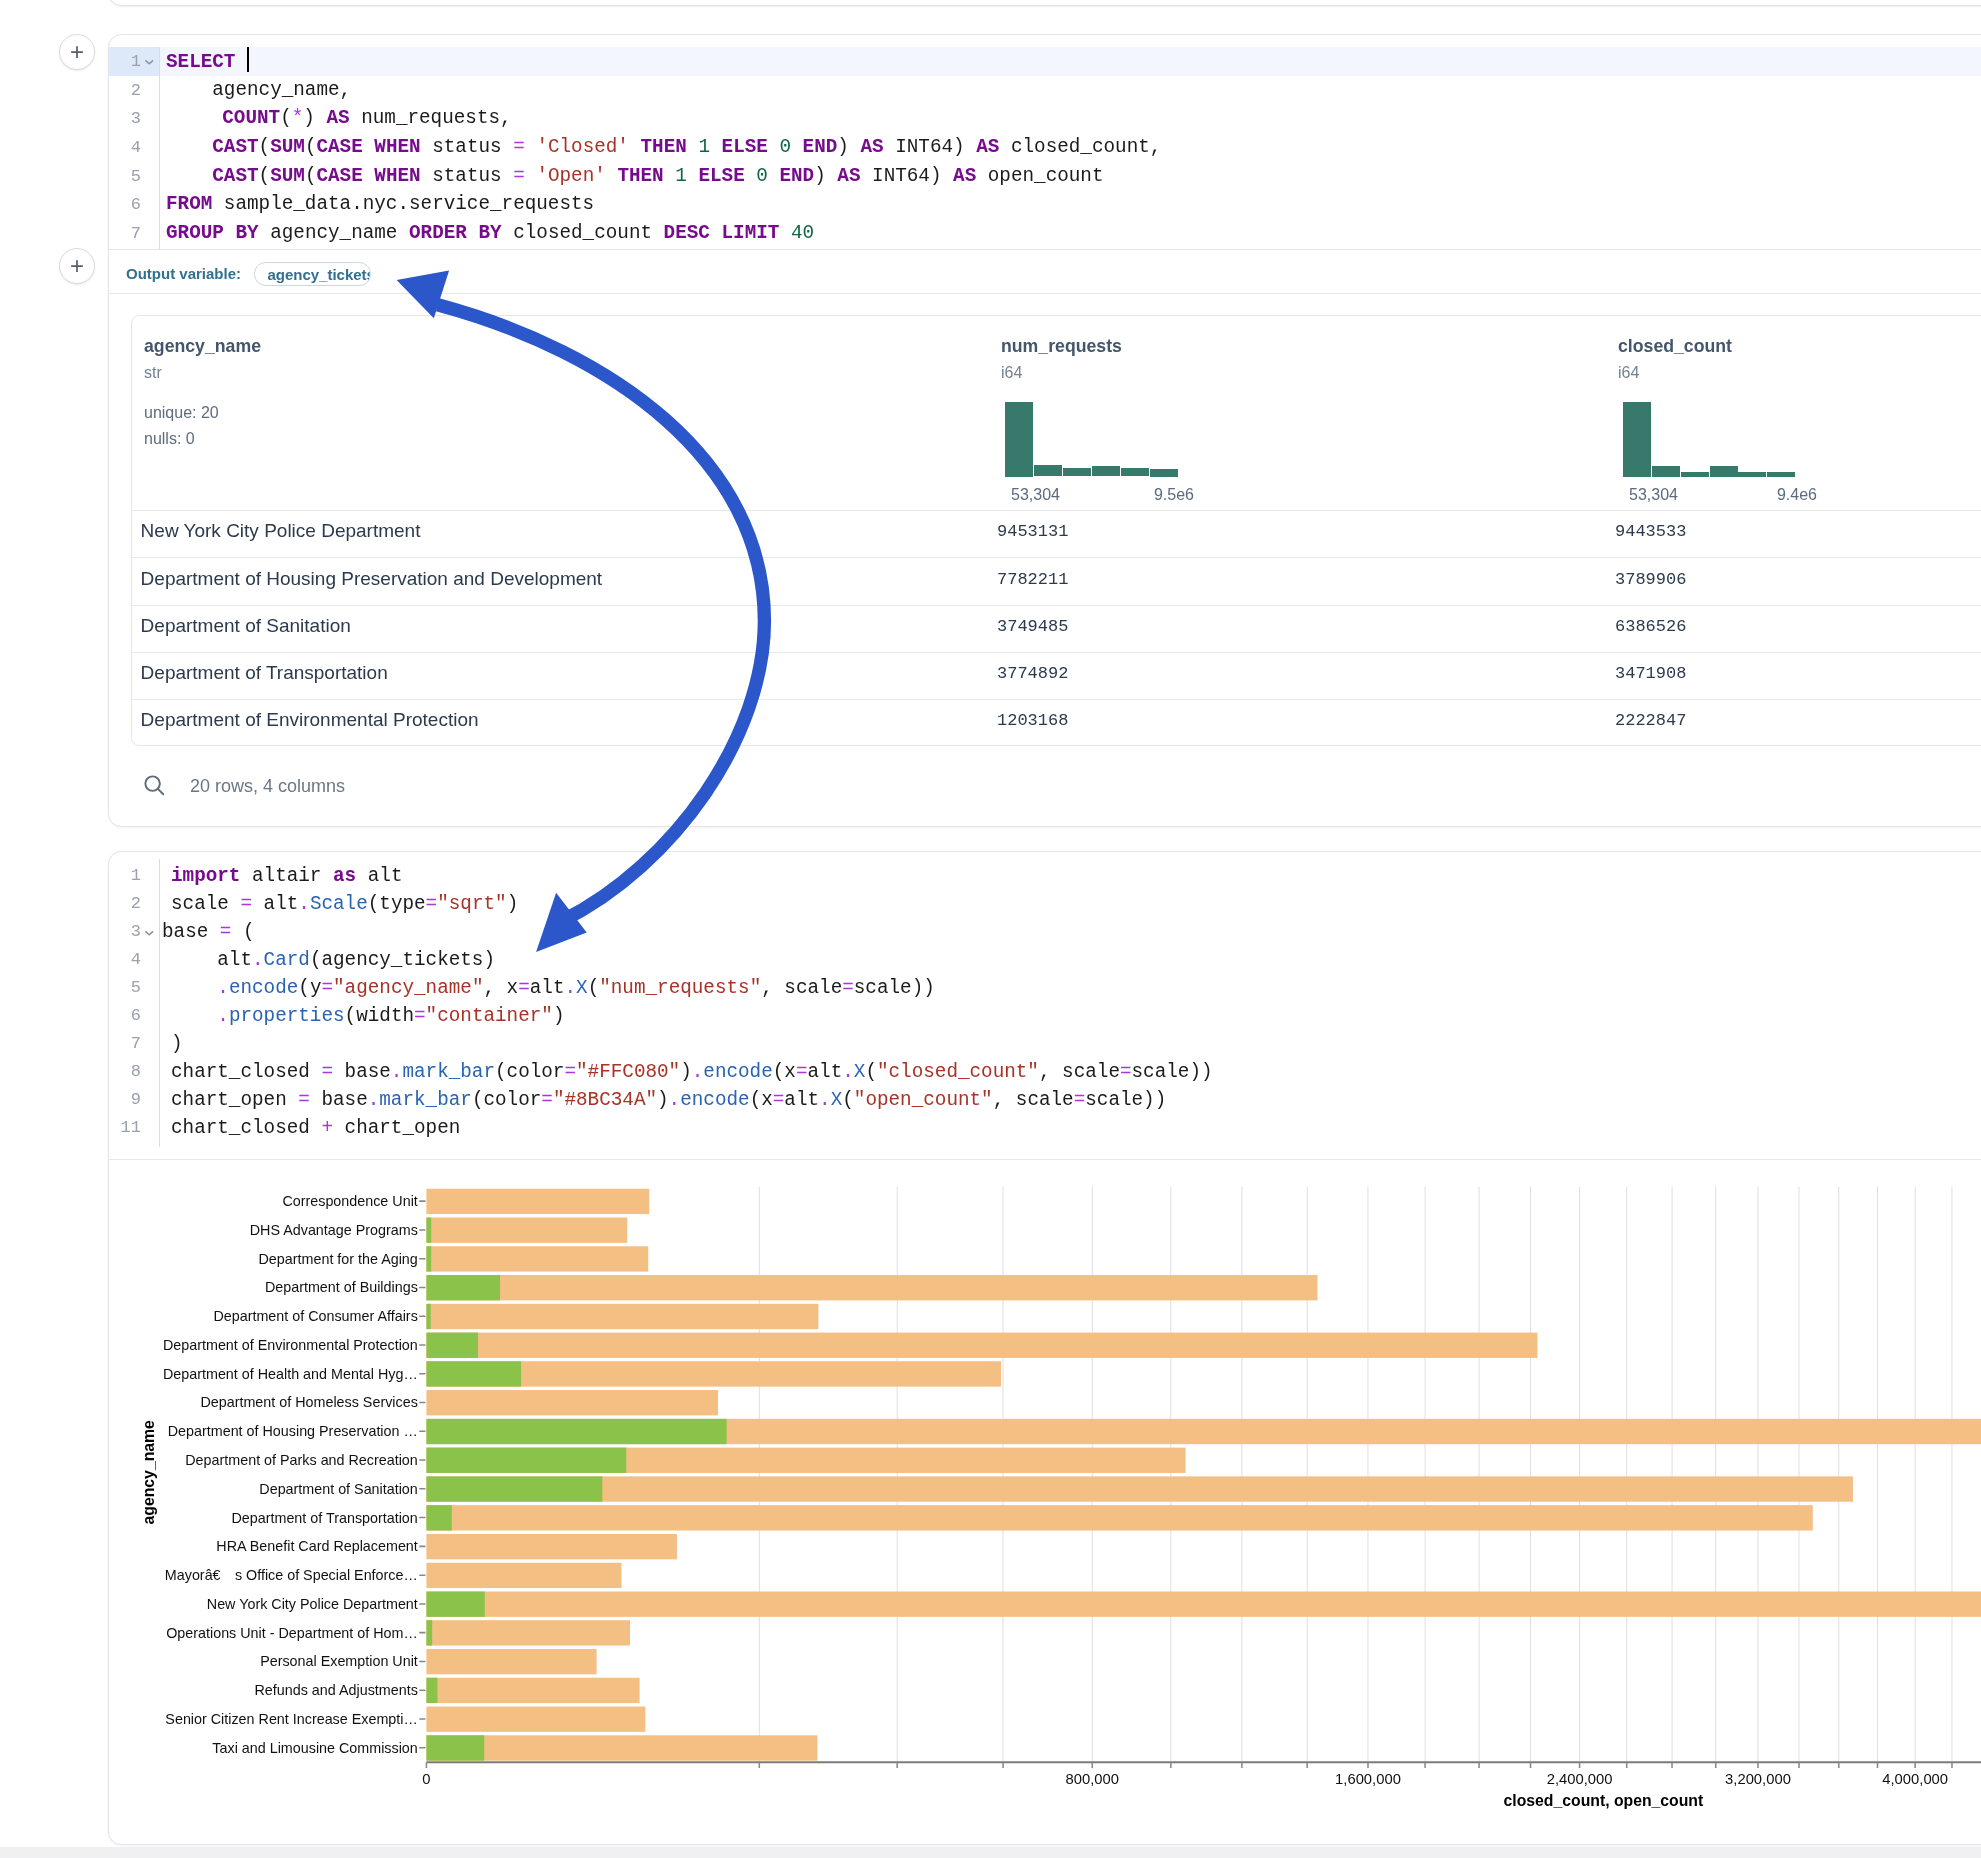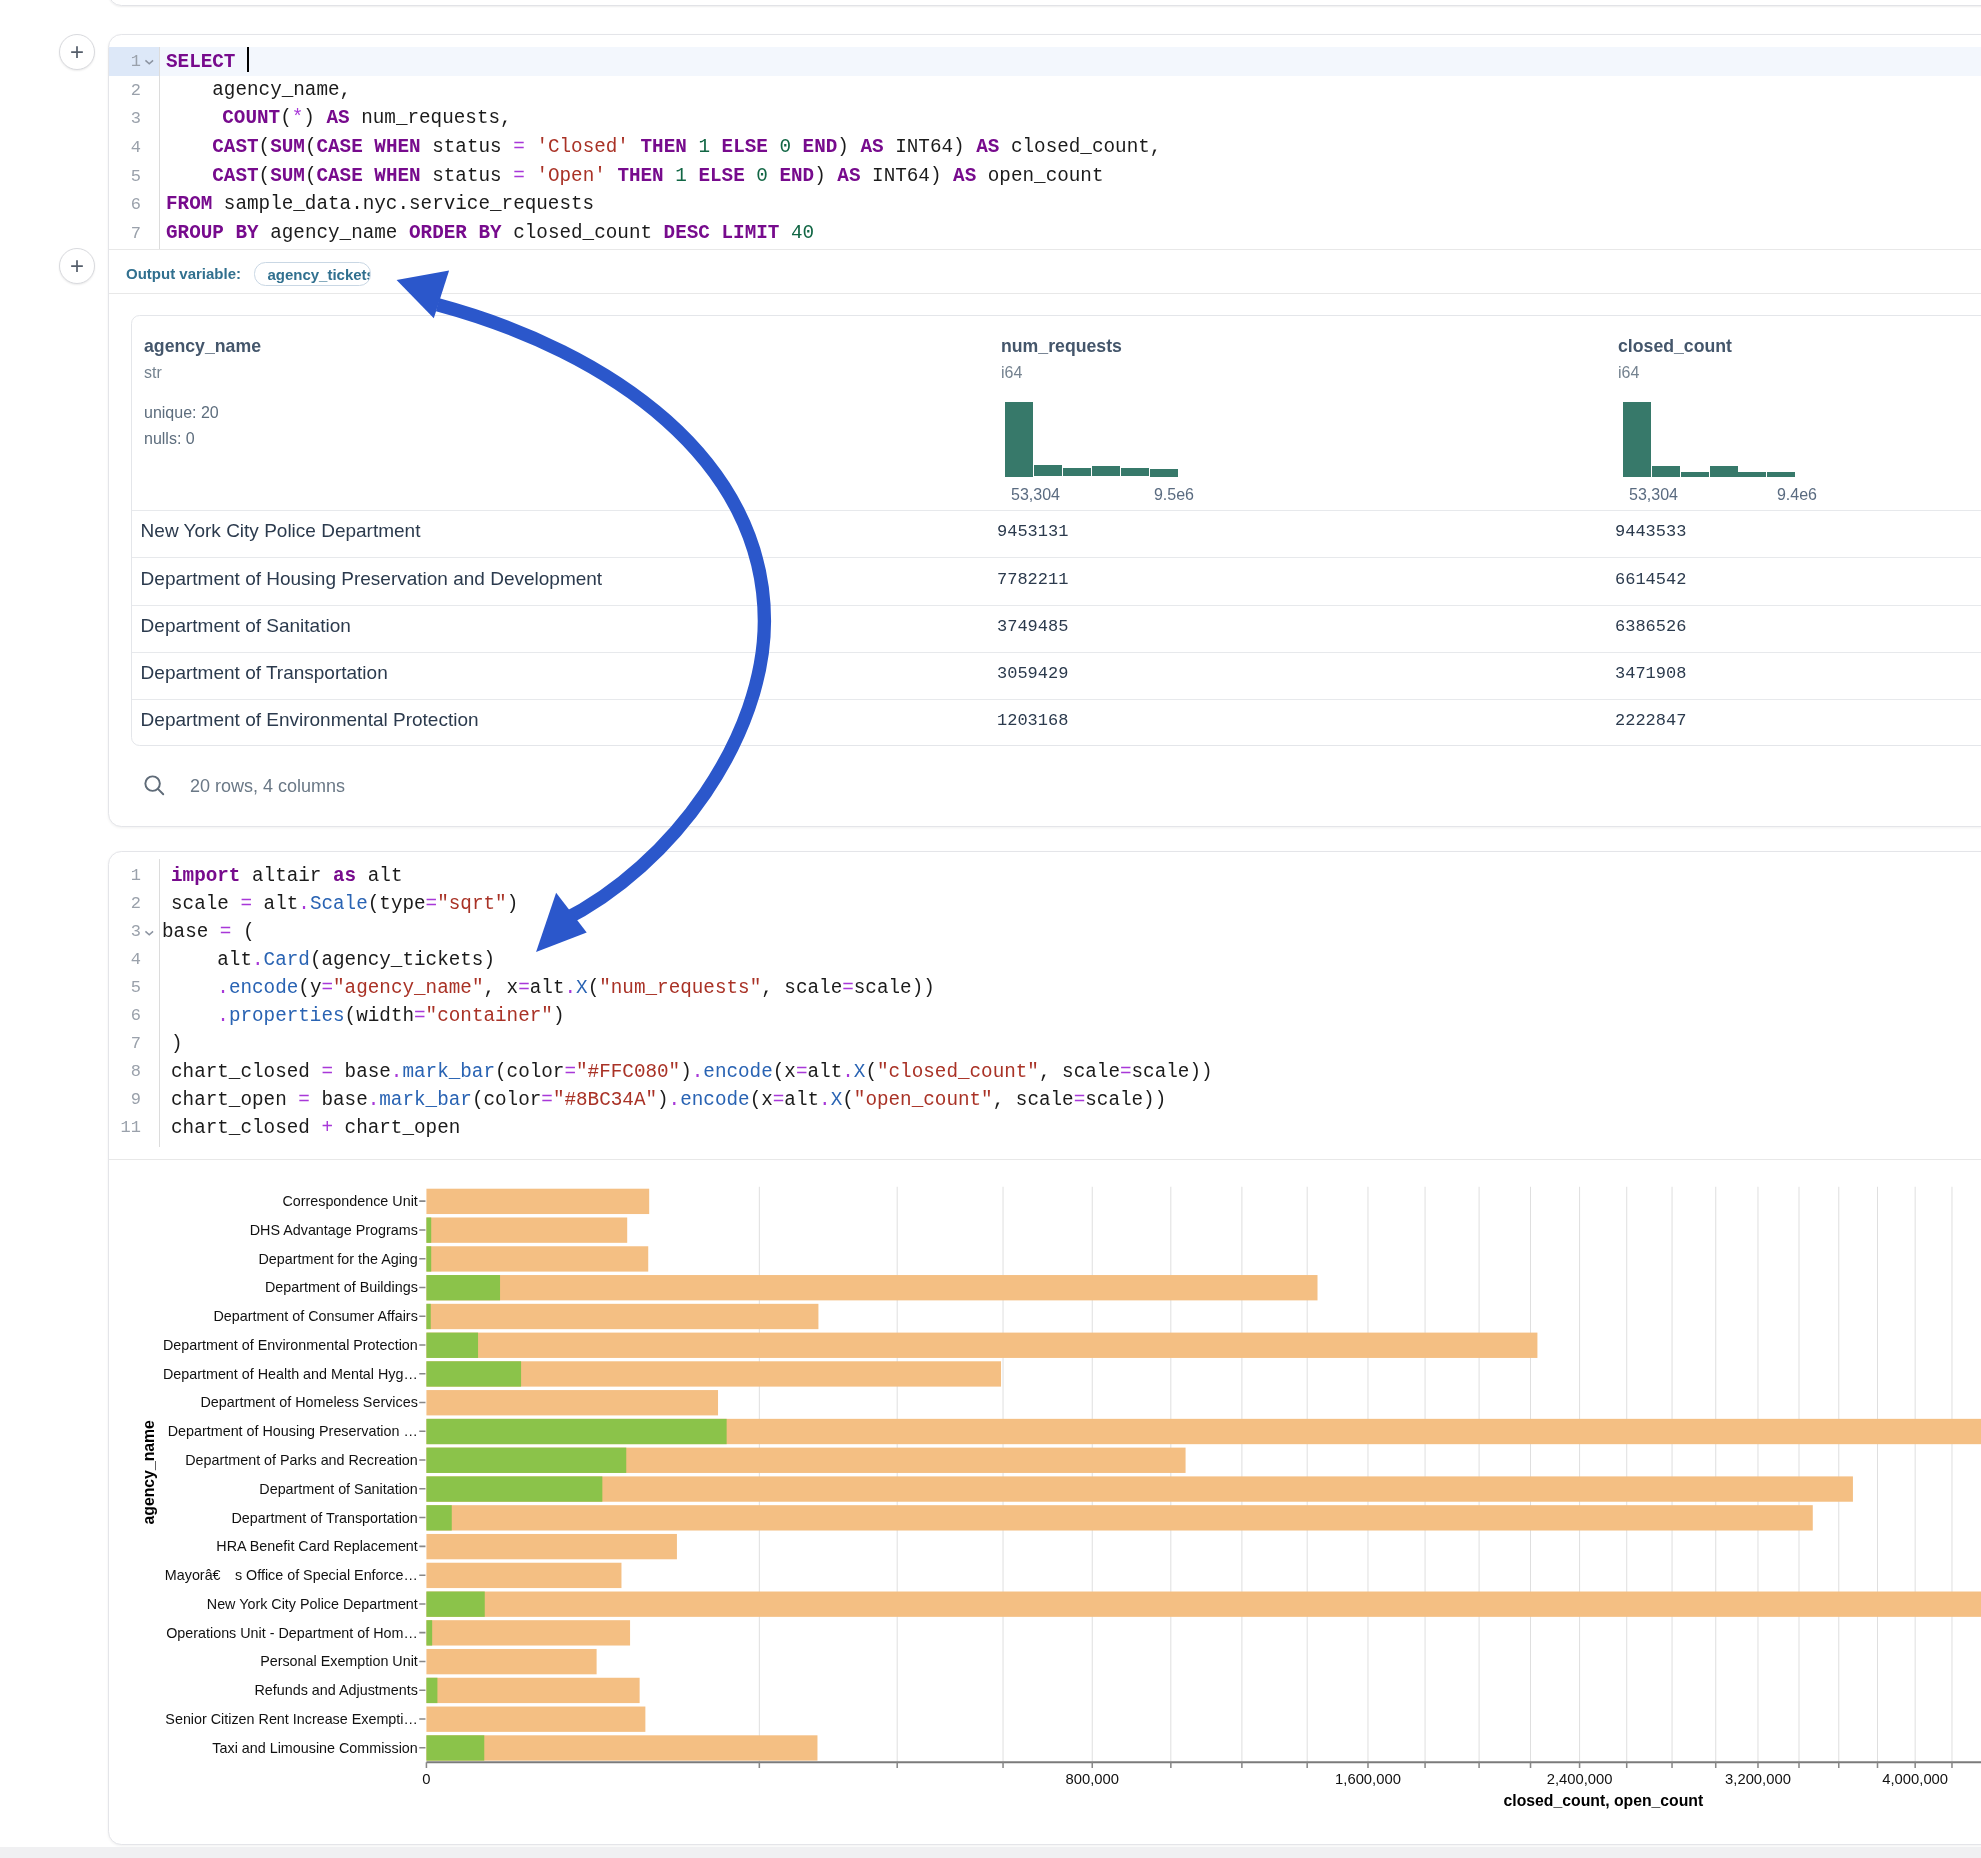--- a/index.html
+++ b/index.html
@@ -84,32 +84,32 @@
 <div class="rsep" style="left:132px;width:1850px;top:510px"></div>
 <div class="trow" style="top:520px">
     <span class="ca">New York City Police Department</span>
     <span class="cb">9453131</span>
     <span class="cc">9443533</span>
   </div>
 <div class="rsep" style="left:132px;width:1850px;top:557px"></div>
 <div class="trow" style="top:568px">
     <span class="ca">Department of Housing Preservation and Development</span>
     <span class="cb">7782211</span>
-    <span class="cc">6614542</span>
+    <span class="cc">3789906</span>
   </div>
 <div class="rsep" style="left:132px;width:1850px;top:605px"></div>
 <div class="trow" style="top:615px">
     <span class="ca">Department of Sanitation</span>
     <span class="cb">3749485</span>
     <span class="cc">6386526</span>
   </div>
 <div class="rsep" style="left:132px;width:1850px;top:652px"></div>
 <div class="trow" style="top:662px">
     <span class="ca">Department of Transportation</span>
-    <span class="cb">3059429</span>
+    <span class="cb">3774892</span>
     <span class="cc">3471908</span>
   </div>
 <div class="rsep" style="left:132px;width:1850px;top:699px"></div>
 <div class="trow" style="top:709px">
     <span class="ca">Department of Environmental Protection</span>
     <span class="cb">1203168</span>
     <span class="cc">2222847</span>
   </div>
 
 <svg style="position:absolute;left:141px;top:772px" width="29" height="29" viewBox="0 0 30 30">

